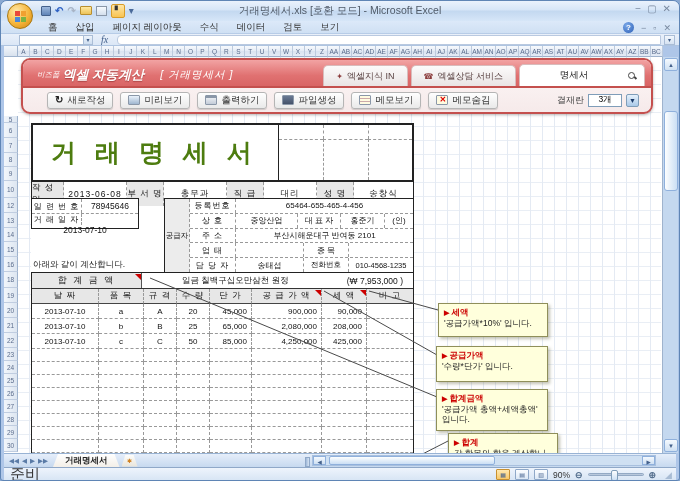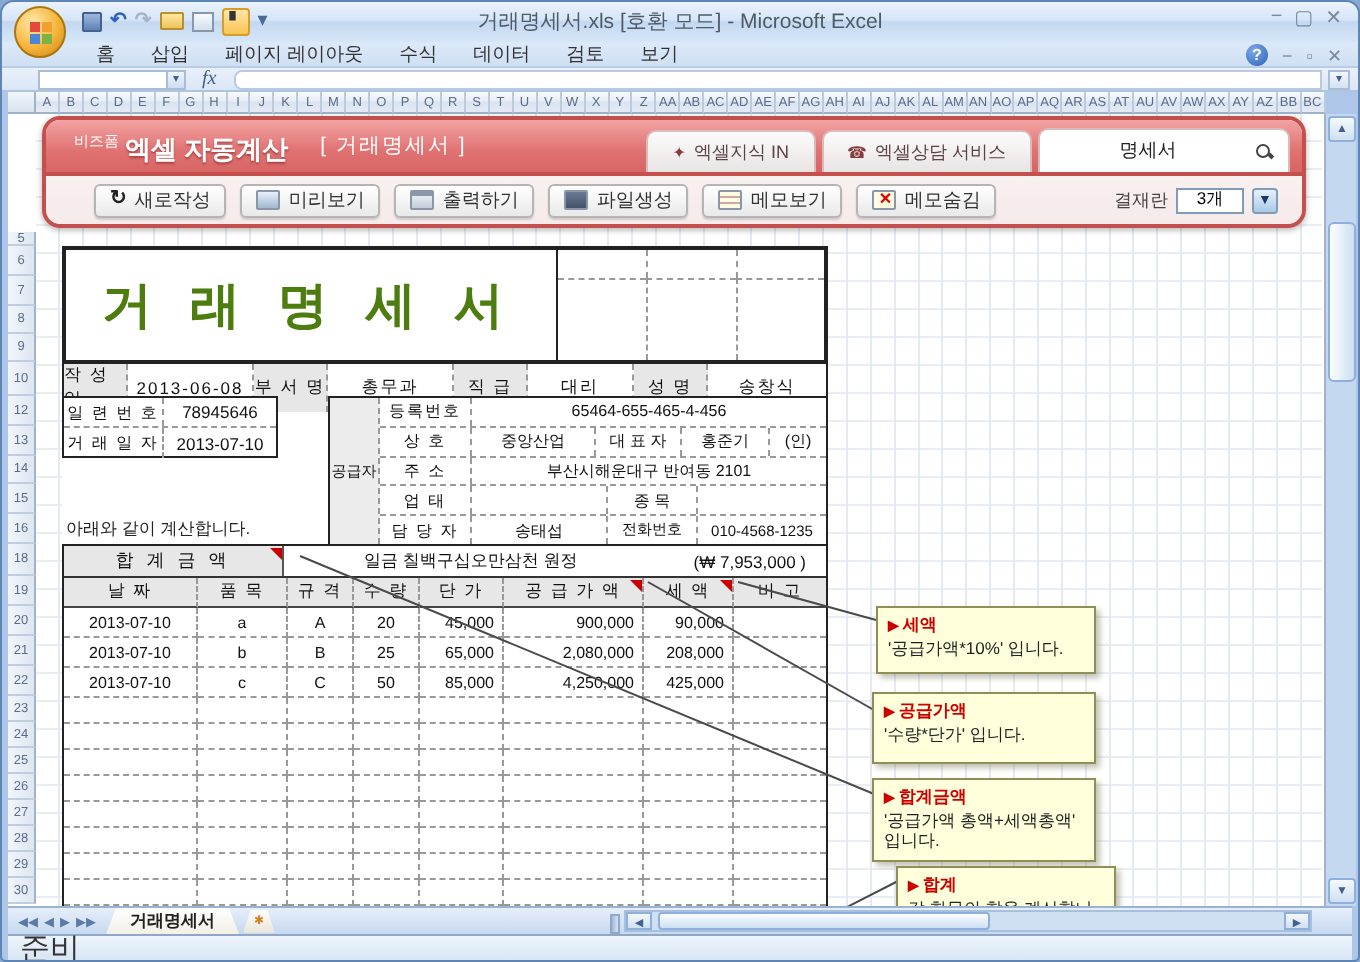--- a/index.html
+++ b/index.html
@@ -64,21 +64,21 @@
   .approval{position:absolute;right:0;top:0;width:134px;height:55px;border-left:1px solid #222;
       display:grid;grid-template-columns:1fr 1fr 1fr;grid-template-rows:14px 1fr;}
   .acell{border-left:1px dashed #999;border-top:1px dashed #999;}
   .acell.nl{border-left:none;} .acell.nt{border-top:none;}
   .inforow{left:0;top:58px;width:383px;height:18px;display:grid;
       grid-template-columns:32px 63px 37px 63px 37px 53px 37px 59px;}
   .icell{border-right:1px dashed #999;display:flex;align-items:center;justify-content:center;font-size:8.5px;letter-spacing:1px;}
   .icell:last-child{border-right:none;}
   .serialbox{left:0;top:75px;width:108px;height:31px;}
   .srow{height:15px;display:flex;border-bottom:1px dashed #999;}
-  .srow:last-child{border-bottom:none;}
+  .srow:last-child{border-bottom:none;flex-direction:column;}
   .srow .sl{width:50px;border-right:1px dashed #999;display:flex;align-items:center;justify-content:center;font-size:8px;letter-spacing:1px;}
   .srow .sv{flex:1;display:flex;align-items:center;justify-content:center;font-size:8.5px;}
   .supplier{left:133px;top:75px;width:250px;height:75px;display:flex;}
   .sgroup{width:25px;background:#ececec;border-right:1px dashed #999;display:flex;align-items:center;justify-content:center;
       font-size:7.5px;letter-spacing:0px;}
   .srows{flex:1;display:flex;flex-direction:column;}
   .sprow{flex:1;display:flex;border-bottom:1px dashed #999;align-items:stretch;}
   .sprow:last-child{border-bottom:none;}
   .splab{width:46px;border-right:1px dashed #999;display:flex;align-items:center;justify-content:center;font-size:8px;letter-spacing:1px;}
   .spval{display:flex;align-items:center;justify-content:center;font-size:8px;}
@@ -108,21 +108,21 @@
   .vscroll{position:absolute;right:0;top:0;width:16px;height:100%;background:#c4d8ef;border-left:1px solid #9fb3cd;z-index:6;}
   .vs-btn{position:absolute;left:1px;width:14px;height:13px;background:linear-gradient(#f4f9fe,#cfe0f2);
       border:1px solid #8fb0dc;border-radius:2px;color:#44618c;font-size:6px;text-align:center;line-height:12px;}
   .vs-thumb{position:absolute;left:1px;top:54px;width:14px;height:80px;background:linear-gradient(90deg,#fdfefe,#cbdff4);
       border:1px solid #8fb0dc;border-radius:3px;}
   
   .banner{position:absolute;left:20px;top:57px;width:632px;height:56px;z-index:20;border:2px solid #c4504e;
       border-radius:9px;background:linear-gradient(#fdf8f8,#f6eaea);box-shadow:0 1px 3px rgba(0,0,0,.3);}
   .banner-top{position:relative;height:28px;background:linear-gradient(#f2a3a3,#e07171 60%,#d96565);border-radius:7px 7px 0 0;
       border-bottom:2px solid #c4504e;}
-  .brand{position:absolute;left:14px;top:6px;display:flex;align-items:flex-start;color:#fff;}
+  .brand{position:absolute;left:14px;top:6px;display:flex;align-items:center;color:#fff;font-style:italic;}
   .brand .pre{font-size:7.5px;margin-right:3px;opacity:.95;}
   .brand .main{font-size:13px;font-weight:bold;text-shadow:0 1px 1px rgba(120,30,30,.5);}
   .brand .docl{font-size:10.5px;margin-left:16px;letter-spacing:1px;}
   .btabs{position:absolute;right:6px;bottom:0;display:flex;align-items:flex-end;gap:3px;}
   .btab{height:21px;display:flex;align-items:center;gap:4px;padding:0 12px;font-size:9px;color:#5a4343;
       background:linear-gradient(#fcfbfb,#e9e4e4);border:1px solid #d8bcbc;border-bottom:none;border-radius:5px 5px 0 0;}
   .btab .bicon{color:#8a3a3a;font-size:8px;}
   .searchtab{height:22px;width:126px;background:#fff;border:1px solid #d8bcbc;border-bottom:none;border-radius:5px 5px 0 0;
       display:flex;align-items:center;}
   .searchval{flex:1;text-align:center;font-size:9.5px;color:#222;}
@@ -622,15 +622,28 @@
     <div class="hsb">
       <div class="splith"></div>
       <div class="hs-btn" style="left:0">◀</div>
       <div class="hs-thumb"></div>
       <div class="hs-btn" style="right:0">▶</div>
     </div>
   </div>
 
   <div class="status">
     <span class="ready">준비</span>
+    <div class="sright">
+      <span class="vbtn active">▦</span>
+      <span class="vbtn">▤</span>
+      <span class="vbtn">▥</span>
+      <span class="zoomtxt">90%</span>
+      <span class="zbtn">⊖</span>
+      <span class="ztrack">
+        <span class="znotch"></span>
+        <span class="zthumb"></span>
+      </span>
+      <span class="zbtn">⊕</span>
+      <span class="grip">◢</span>
+    </div>
   </div>
 
 </div>
 
 </body></html>

